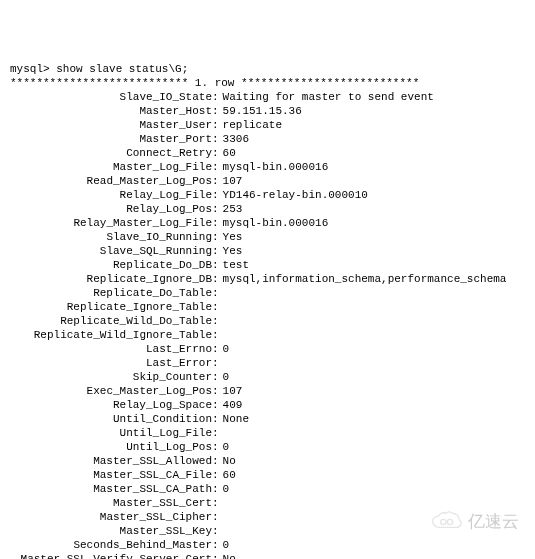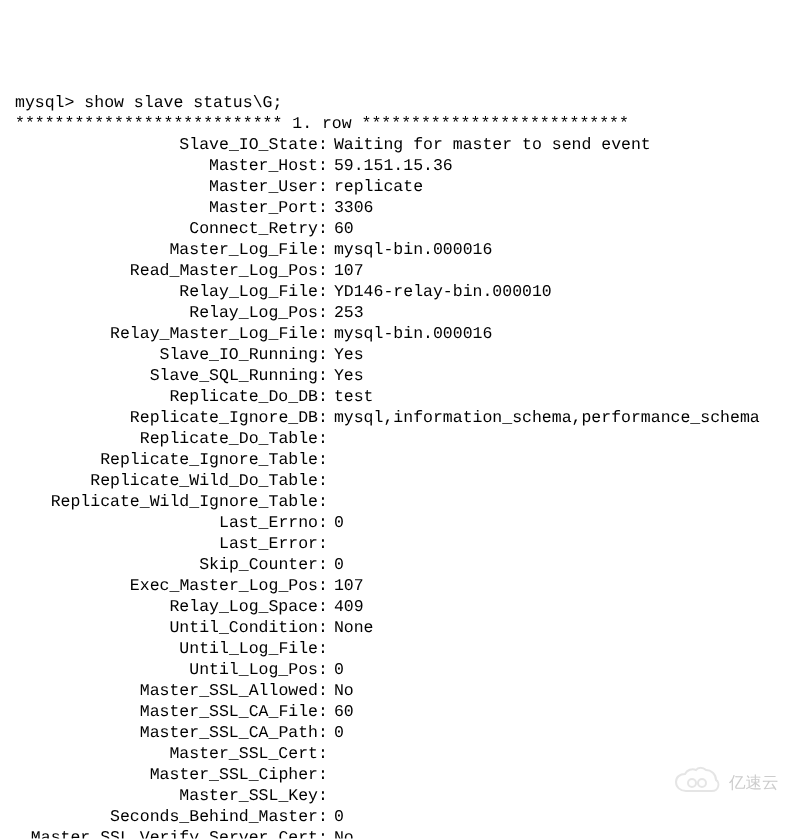--- a/index.html
+++ b/index.html
@@ -34,21 +34,21 @@
     }
     .watermark {
       position: absolute;
       right: 16px;
       bottom: 26px;
       display: flex;
       align-items: center;
       gap: 6px;
       color: #cccccc;
       font-family: "Microsoft YaHei", sans-serif;
-      font-size: 11px;
+      font-size: 17px;
       font-weight: 500;
       pointer-events: none;
     }
     .watermark svg {
       width: 32px;
       height: 22px;
       opacity: 0.5;
     }
   </style>
 </head>

